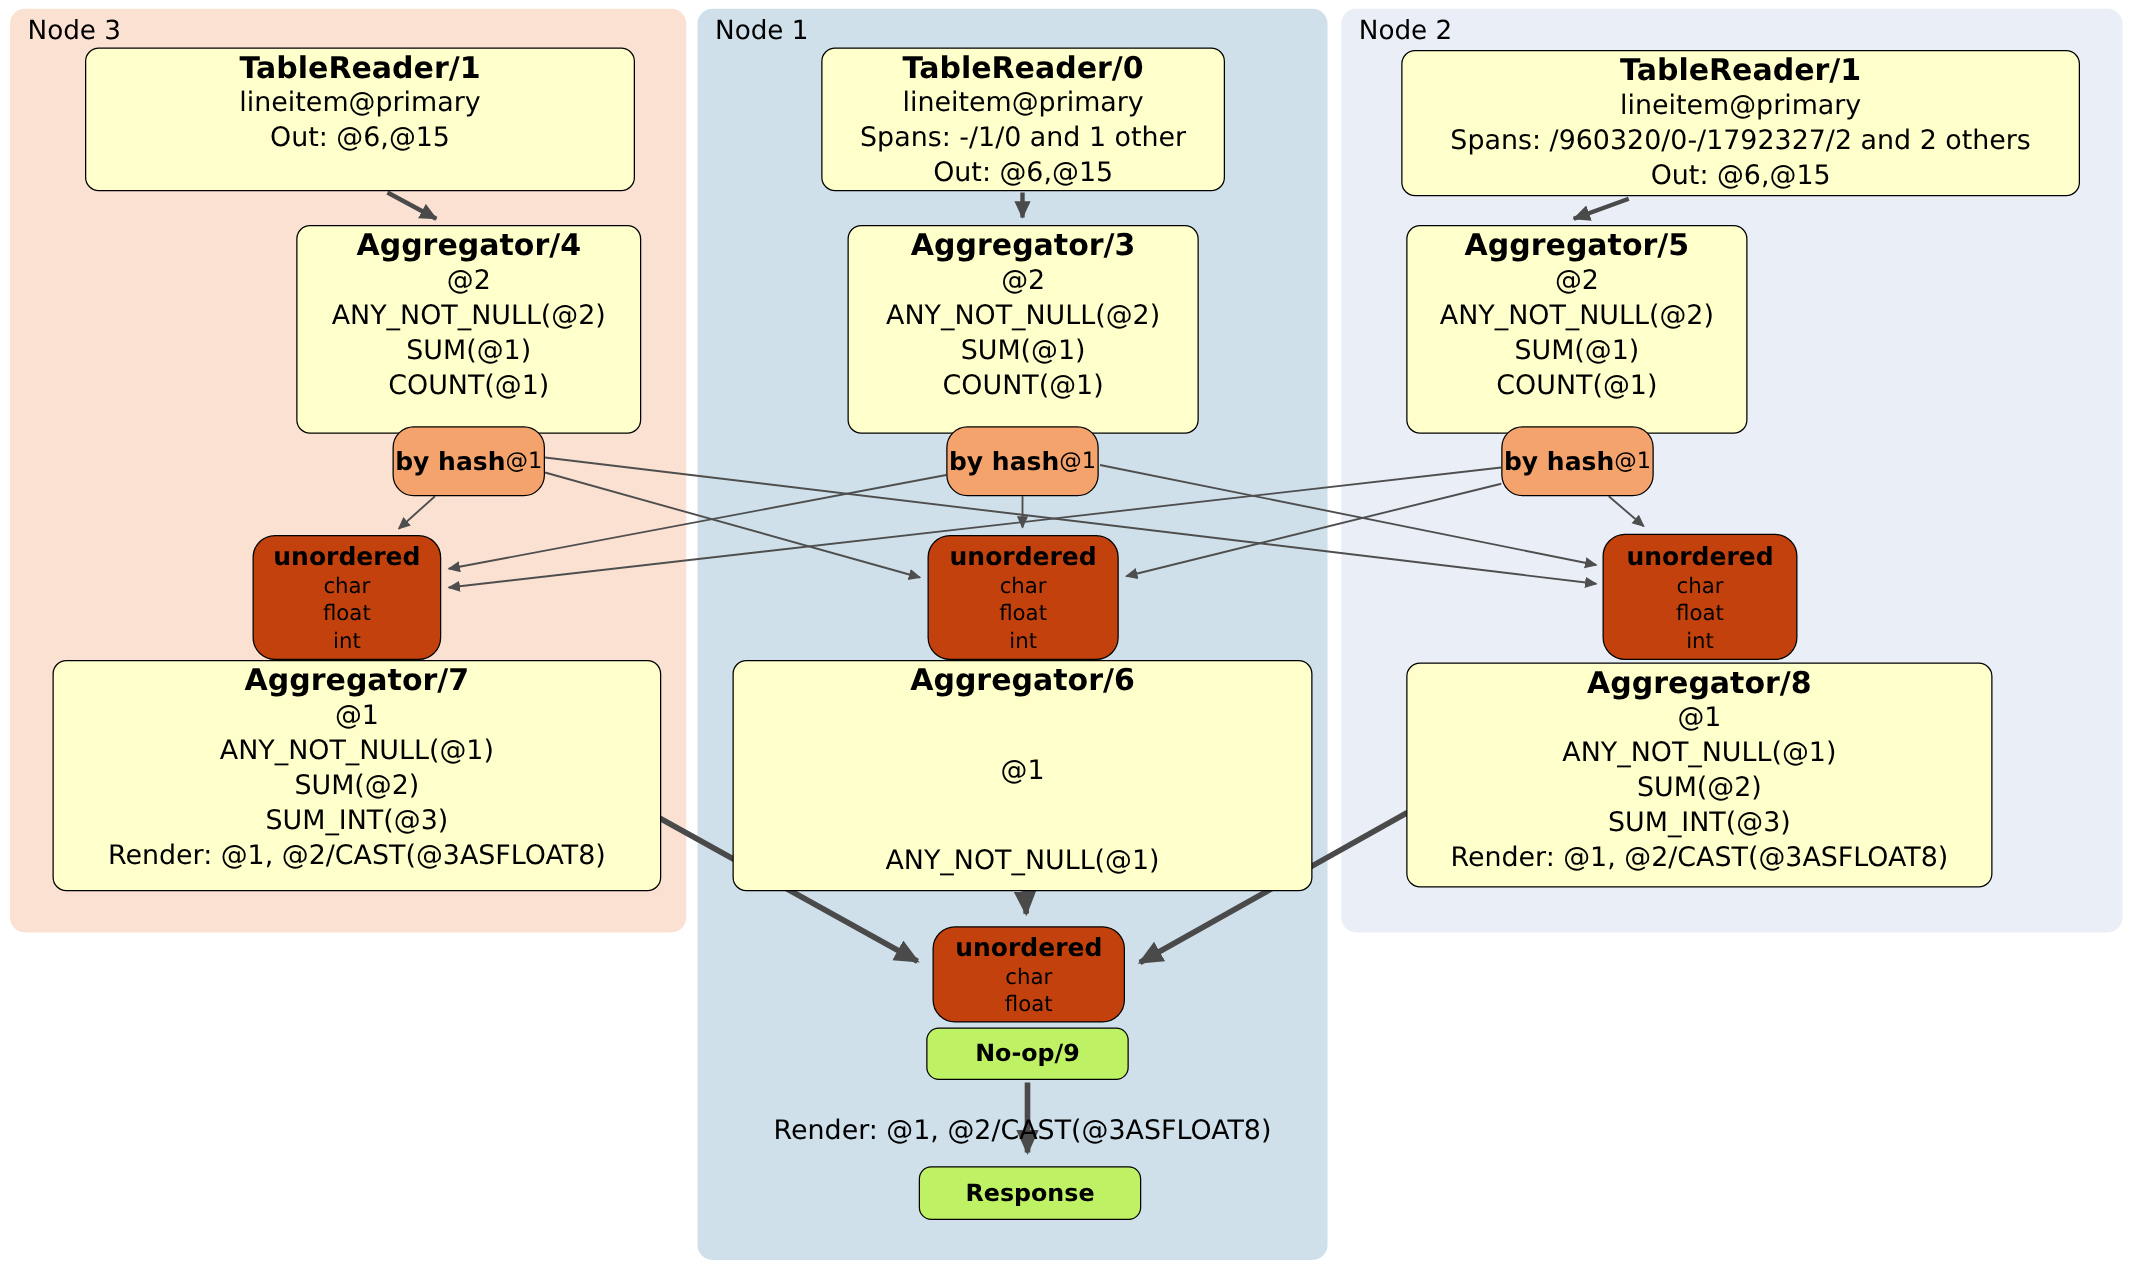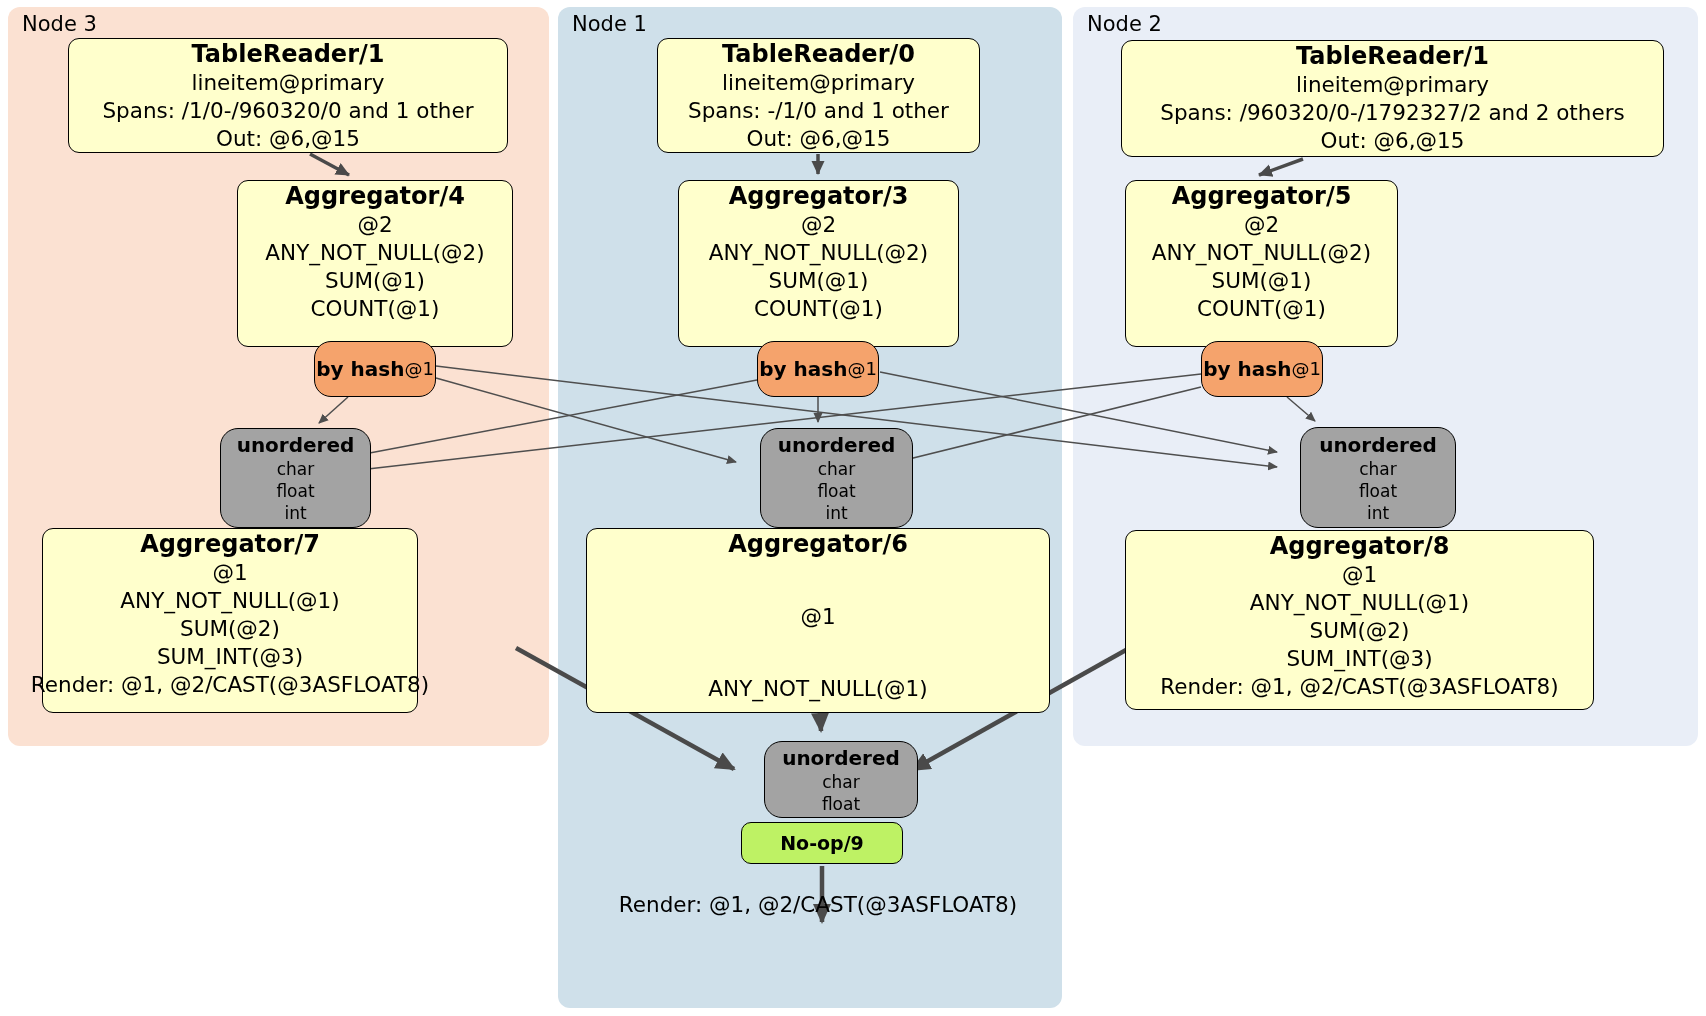--- a/index.html
+++ b/index.html
@@ -22,41 +22,41 @@
   .box .title{font-weight:bold;font-size:24px;line-height:30px;white-space:nowrap;}
   .box .line{font-size:21.5px;line-height:28px;white-space:nowrap;}
   .router{position:absolute;z-index:4;display:flex;flex-direction:row;
           justify-content:center;align-items:center;text-align:center;
           background:#f5a36c;border:1.7px solid #000;border-radius:17px;
           box-sizing:border-box;}
   .router .title{font-weight:bold;font-size:20px;line-height:25px;white-space:nowrap;}
   .router .line{font-size:18px;line-height:22px;white-space:nowrap;}
   .sync{position:absolute;z-index:2;display:flex;flex-direction:column;
         justify-content:center;align-items:center;text-align:left;
-        background:#a3a3a3;border:1.7px solid #000;border-radius:18px;
-        box-sizing:border-box;margin-left:18px;}
+        background:#c2410c;border:1.7px solid #000;border-radius:18px;
+        box-sizing:border-box;}
   .sync .title{font-weight:bold;font-size:20px;line-height:26px;white-space:nowrap;}
   .sync .line{font-size:17px;line-height:22px;white-space:nowrap;}
   .term{position:absolute;z-index:2;display:flex;justify-content:center;
         align-items:center;background:#bef264;border:1.6px solid #000;
         border-radius:10px;box-sizing:border-box;font-weight:bold;font-size:19px;}
   
   #tr1{left:68px;top:38px;width:440px;height:115px;}
   #tr0{left:657px;top:38px;width:323px;height:115px;}
   #tr2{left:1121px;top:40px;width:543px;height:117px;}
   #agg4{left:237px;top:180px;width:276px;height:167px;}
   #agg3{left:678px;top:180px;width:281px;height:167px;}
   #agg5{left:1125px;top:180px;width:273px;height:167px;}
   #byhash3{left:314px;top:341px;width:122px;height:56px;}
   #byhash1{left:757px;top:341px;width:122px;height:56px;}
   #byhash2{left:1201px;top:341px;width:122px;height:56px;}
   #un3{left:202px;top:428px;width:151px;height:100px;}
   #un1{left:742px;top:428px;width:153px;height:100px;}
   #un2{left:1282px;top:427px;width:156px;height:101px;}
-  #agg7{left:42px;top:528px;width:376px;height:185px;}
+  #agg7{left:42px;top:528px;width:487px;height:185px;}
   #agg6{left:586px;top:528px;width:464px;height:185px;gap:44px;}
   #agg8{left:1125px;top:530px;width:469px;height:180px;}
   #unfinal{left:746px;top:741px;width:154px;height:77px;}
   #noop{left:741px;top:822px;width:162px;height:42px;}
   #response{left:735px;top:933px;width:178px;height:43px;}
 </style>
 </head>
 <body>
 
 <div class="stage">
@@ -103,21 +103,20 @@
       <line x1="516" y1="648" x2="734" y2="769" marker-end="url(#m-thick)"></line>
       <line x1="820" y1="713" x2="821" y2="731" marker-end="url(#m-thick)"></line>
       <line x1="1126" y1="650" x2="912" y2="770" marker-end="url(#m-thick)"></line>
       <line x1="822" y1="866" x2="822" y2="922" marker-end="url(#m-thick)"></line>
     </g>
   </svg>
 
   <div class="box" id="tr1">
     <div class="title">TableReader/1</div>
     <div class="line">lineitem@primary</div>
-    <div class="line">Spans: /1/0-/960320/0 and 1 other</div>
     <div class="line">Out: @6,@15</div>
   </div>
   <div class="box" id="agg4">
     <div class="title">Aggregator/4</div>
     <div class="line">@2</div>
     <div class="line">ANY_NOT_NULL(@2)</div>
     <div class="line">SUM(@1)</div>
     <div class="line">COUNT(@1)</div>
   </div>
   <div class="router" id="byhash3">
@@ -202,14 +201,15 @@
     <div class="line">SUM_INT(@3)</div>
     <div class="line">Render: @1, @2/CAST(@3ASFLOAT8)</div>
   </div>
 
   <div class="sync" id="unfinal">
     <div class="title">unordered</div>
     <div class="line">char</div>
     <div class="line">float</div>
   </div>
   <div class="term" id="noop">No-op/9</div>
+  <div class="term" id="response">Response</div>
 
 </div>
 
 </body></html>

